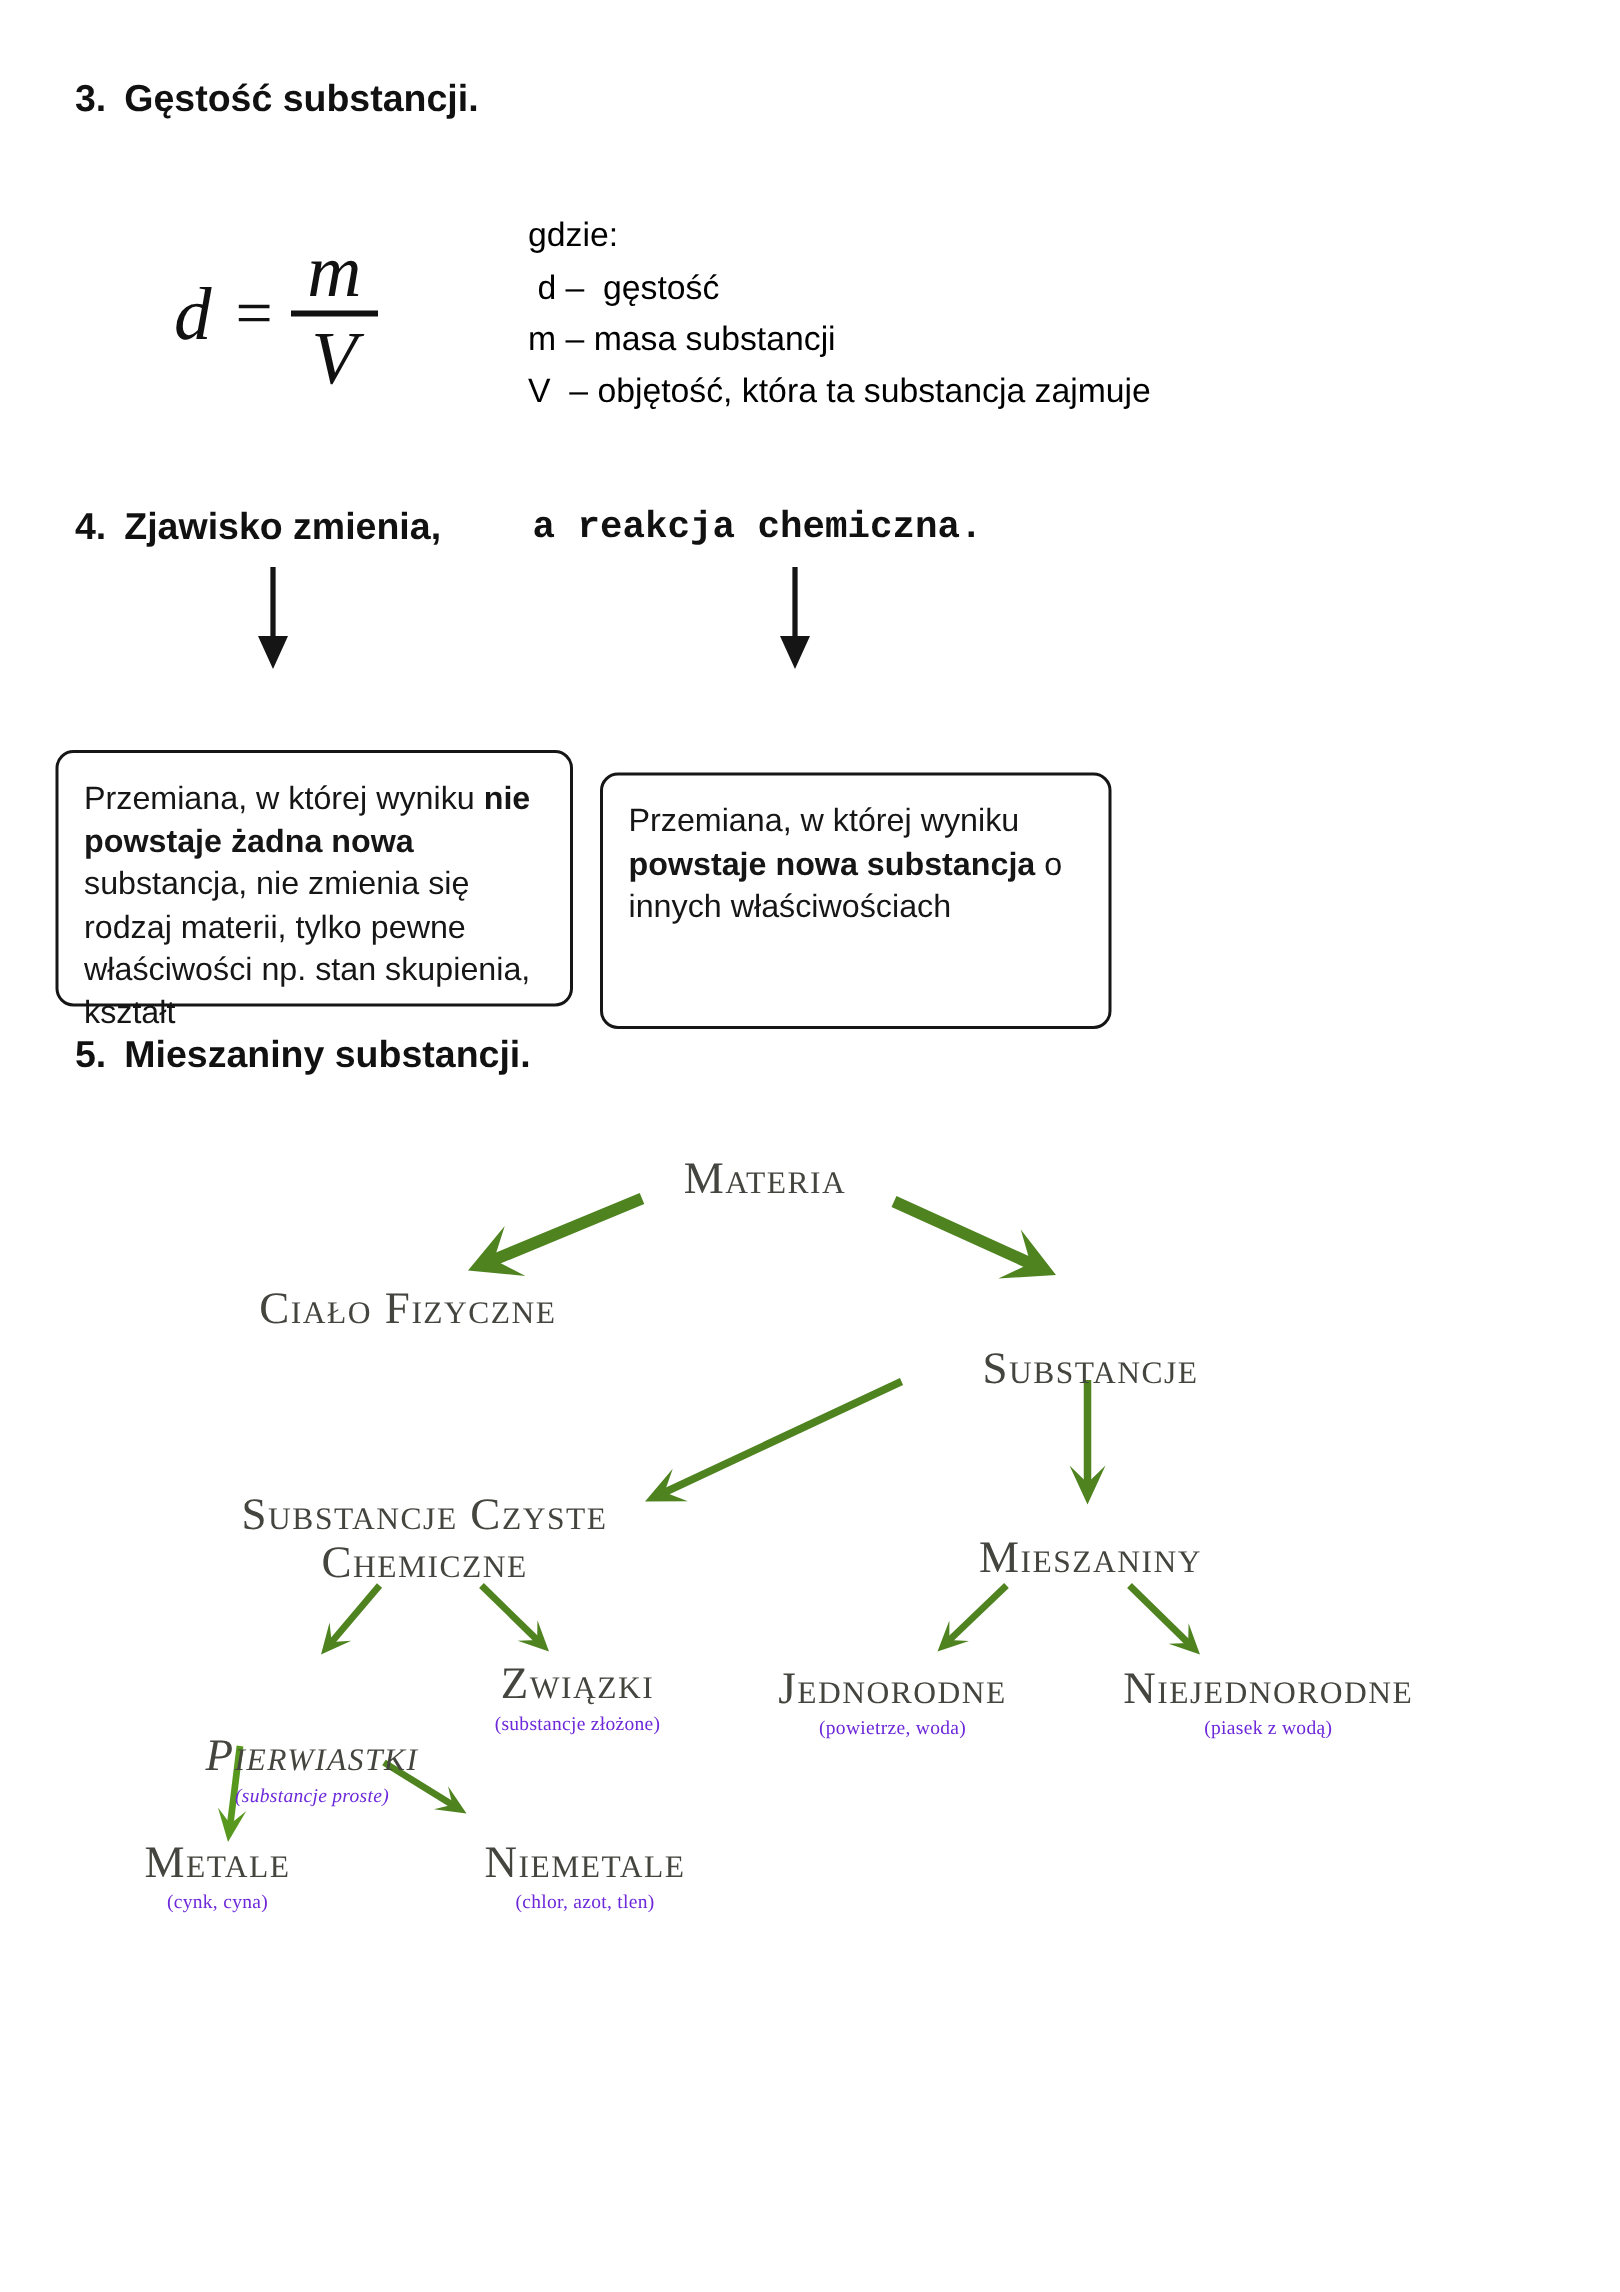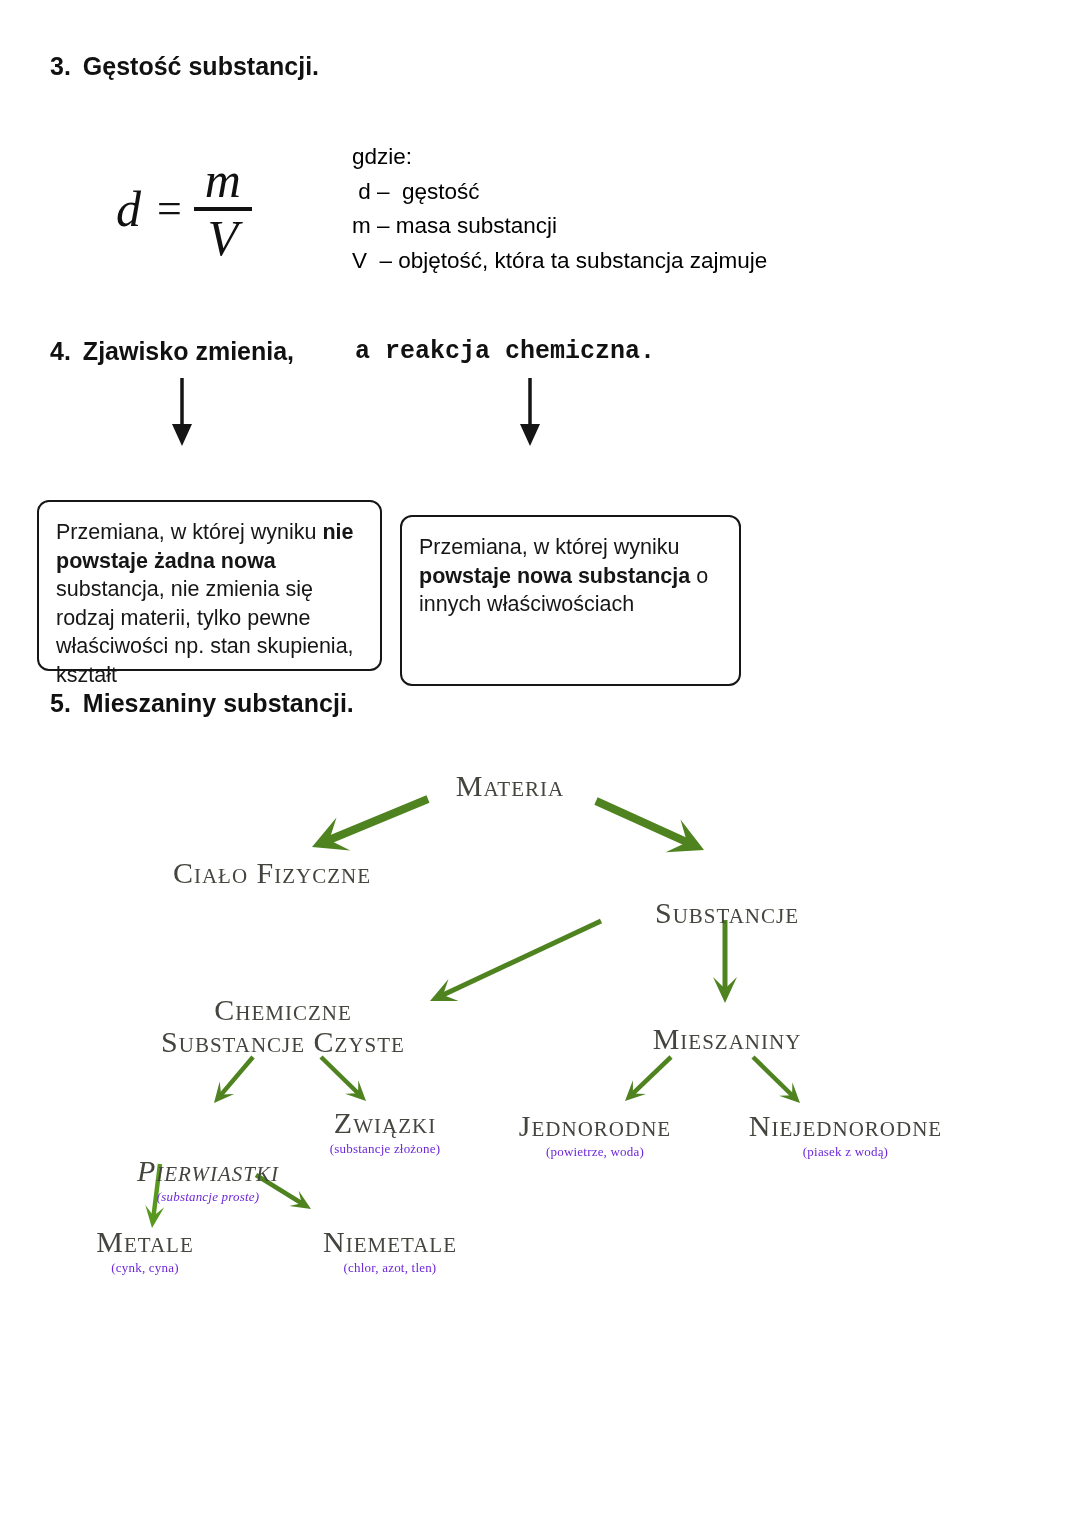--- a/index.html
+++ b/index.html
@@ -125,22 +125,22 @@
 <div class="dnode n-materia">
   <div class="dmain">Materia</div>
 </div>
 <div class="dnode n-cialo">
   <div class="dmain">Ciało Fizyczne</div>
 </div>
 <div class="dnode n-substancje">
   <div class="dmain">Substancje</div>
 </div>
 <div class="dnode n-czyste">
+  <div class="dmain">Substancje Czyste</div>
   <div class="dmain">Chemiczne</div>
-  <div class="dmain">Substancje Czyste</div>
 </div>
 <div class="dnode n-mieszaniny">
   <div class="dmain">Mieszaniny</div>
 </div>
 <div class="dnode n-pierwiastki">
   <div class="dmain">Pierwiastki</div>
   <div class="dsub">(substancje proste)</div>
 </div>
 <div class="dnode n-zwiazki">
   <div class="dmain">Związki</div>

